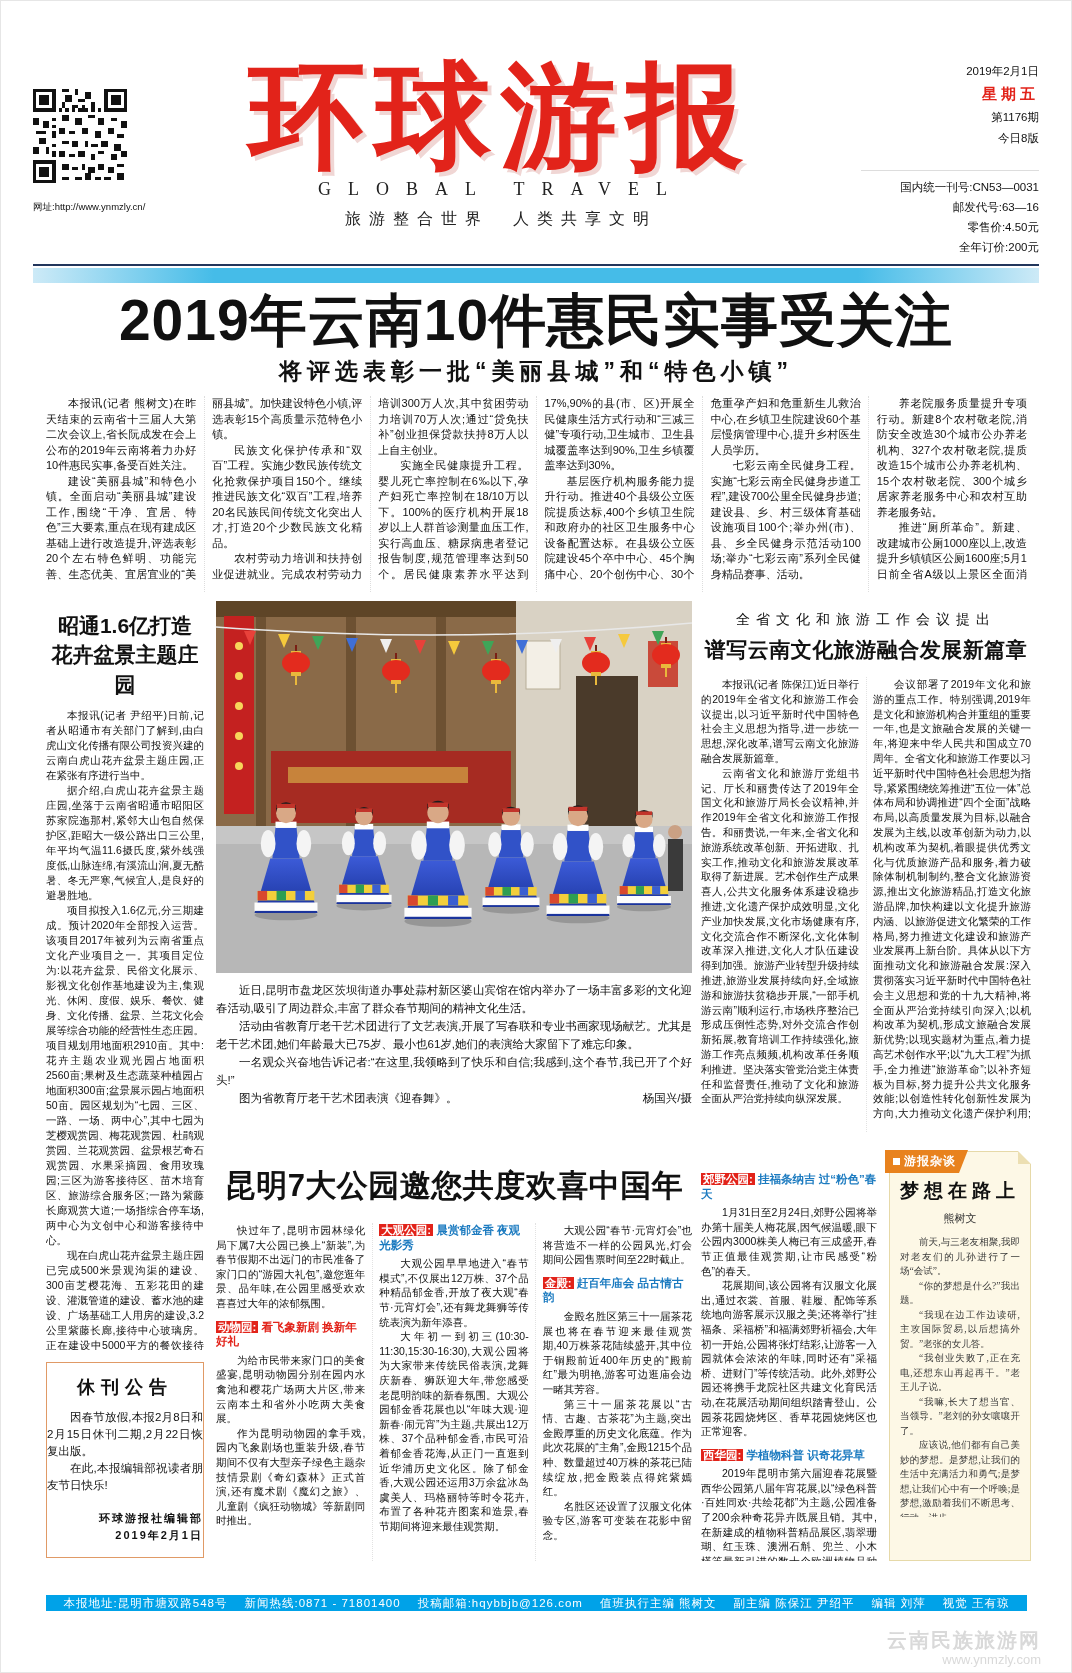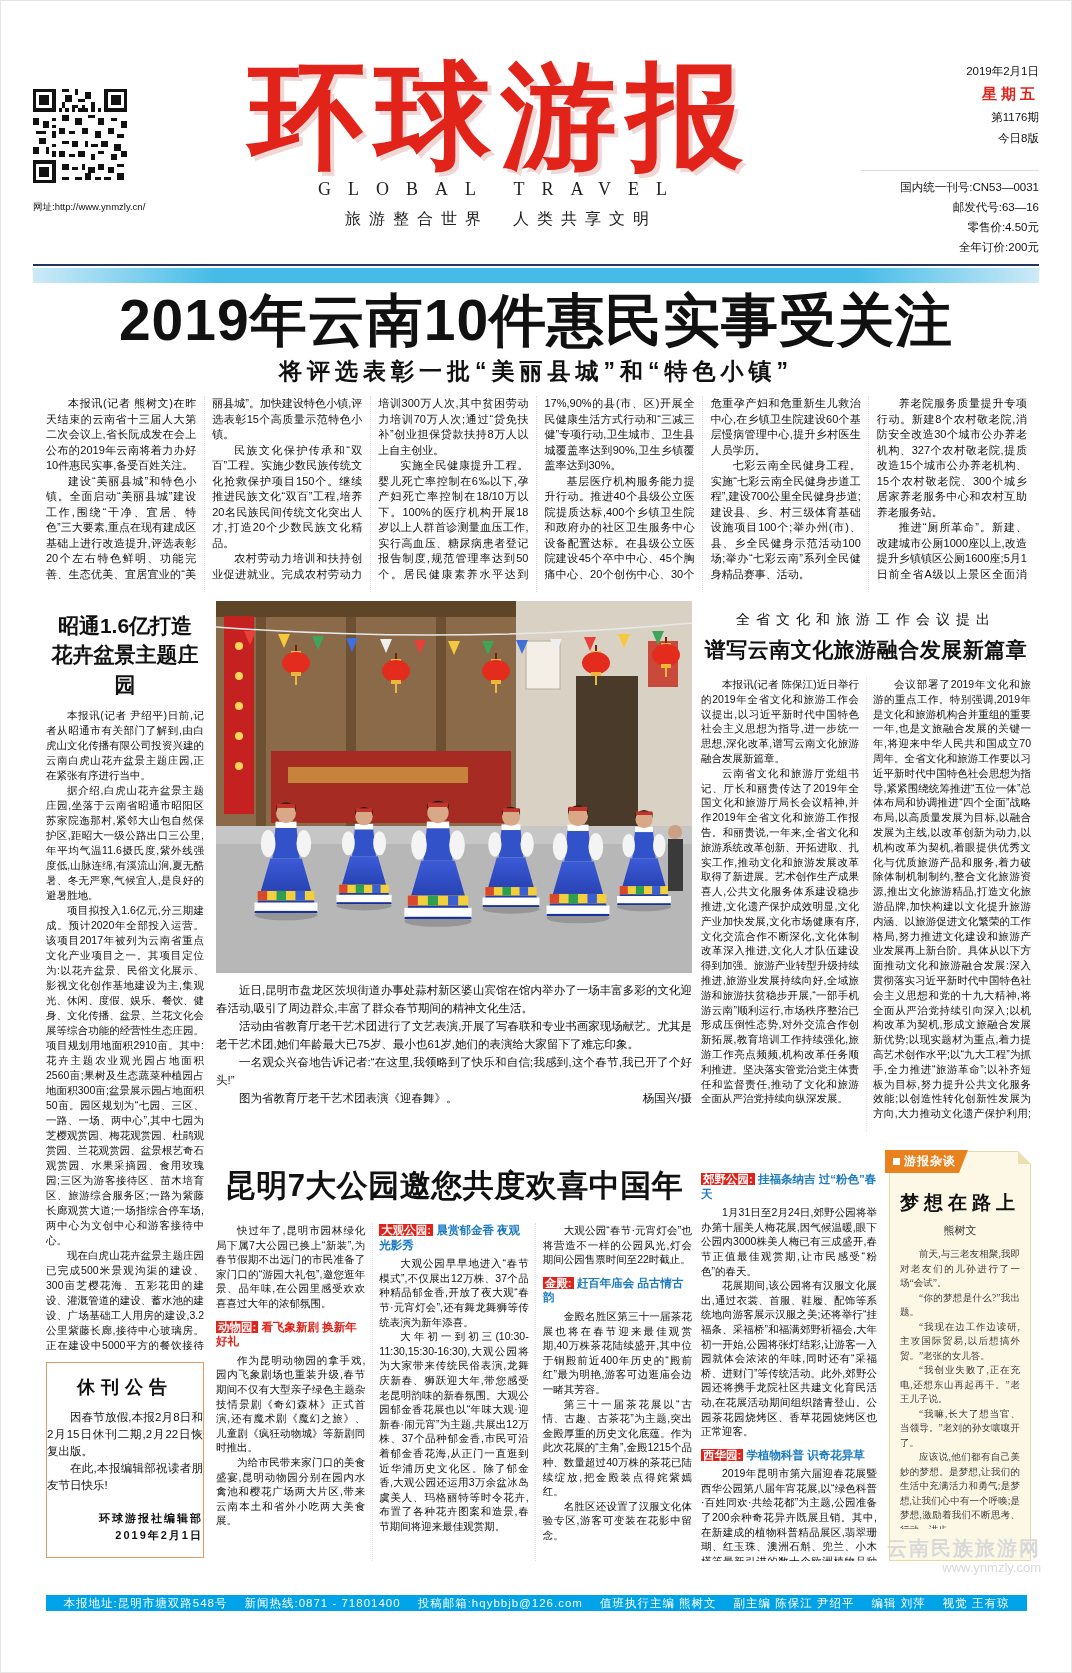--- a/index.html
+++ b/index.html
@@ -81,30 +81,30 @@
 
   
   #essay{position:absolute;left:888px;top:1150px;width:142px;height:410px;background:#fdf8e6;
          border:1px solid #e6d9a8;padding:26px 10px 8px;}
   #essay::after{content:"";position:absolute;top:-1px;right:-1px;width:0;height:0;
                 border-top:13px solid #fff;border-left:13px solid #ecdfb2;}
   .essay-tab{position:absolute;top:-2px;left:-5px;background:#e8821e;color:#fff;font-size:12px;
              font-weight:bold;padding:3px 12px 3px 8px;letter-spacing:1px;
              clip-path:polygon(0 0,100% 0,calc(100% - 9px) 100%,0 100%);}
   .sq{display:inline-block;width:7px;height:7px;background:#fff;margin-right:4px;}
-  .essay-title{text-align:center;font-size:19px;font-weight:bold;letter-spacing:5px;margin-top:12px;}
+  .essay-title{text-align:center;font-size:19px;font-weight:bold;letter-spacing:5px;margin-top:0;}
   .essay-author{text-align:center;font-size:11px;margin:7px 0 9px;color:#333;}
   .essay-body{font-family:"Liberation Serif",serif;font-size:9.5px;line-height:14.5px;
               color:#3a3a3a;height:282px;overflow:hidden;}
 
   
   #footer{position:absolute;left:45px;right:44px;top:1594px;height:16px;background:var(--footer);
           color:#fff;display:flex;align-items:center;justify-content:center;gap:17px;
           font-size:11.5px;letter-spacing:1px;white-space:nowrap;overflow:hidden;}
-  #wm{position:absolute;right:30px;top:1535px;text-align:right;color:#d9d9d9;line-height:1.2;}
+  #wm{position:absolute;right:30px;top:1627px;text-align:right;color:#d9d9d9;line-height:1.2;}
   .wm1{font-size:20px;font-weight:bold;letter-spacing:2px;}
   .wm2{font-size:13px;}
 </style>
 </head>
 <body>
 
 <div class="page">
 
   <div id="hdr">
     <div class="qrwrap">
@@ -373,23 +373,23 @@
   <div id="parks-hl">昆明7大公园邀您共度欢喜中国年</div>
 
   <div id="parks-body">
     <p class="para">快过年了,昆明市园林绿化局下属7大公园已换上“新装”,为春节假期不出远门的市民准备了家门口的“游园大礼包”,邀您逛年景、品年味,在公园里感受欢欢喜喜过大年的浓郁氛围。</p>
 
     <div class="park-head">
       <span class="park-label">动物园</span>
       <span class="sub-red">看飞象新剧 换新年好礼</span>
     </div>
     <div>
+      <p class="para">为给市民带来家门口的美食盛宴,昆明动物园分别在园内水禽池和樱花广场两大片区,带来云南本土和省外小吃两大美食展。</p>
+
       <p class="para">作为昆明动物园的拿手戏,园内飞象剧场也重装升级,春节期间不仅有大型亲子绿色主题杂技情景剧《奇幻森林》正式首演,还有魔术剧《魔幻之旅》、儿童剧《疯狂动物城》等新剧同时推出。</p>
-
-      <p class="para">为给市民带来家门口的美食盛宴,昆明动物园分别在园内水禽池和樱花广场两大片区,带来云南本土和省外小吃两大美食展。</p>
     </div>
 
     <div class="park-head">
       <span class="park-label">大观公园</span>
       <span class="sub-blue">晨赏郁金香 夜观光影秀</span>
     </div>
     <div>
       <p class="para">大观公园早早地进入“春节模式”,不仅展出12万株、37个品种精品郁金香,开放了夜大观“春节·元宵灯会”,还有舞龙舞狮等传统表演为新年添喜。</p>
 
       <p class="para">大年初一到初三(10:30-11:30,15:30-16:30),大观公园将为大家带来传统民俗表演,龙舞庆新春、狮跃迎大年,带您感受老昆明韵味的新春氛围。大观公园郁金香花展也以“年味大观·迎新春·闹元宵”为主题,共展出12万株、37个品种郁金香,市民可沿着郁金香花海,从正门一直逛到近华浦历史文化区。除了郁金香,大观公园还运用3万余盆冰岛虞美人、玛格丽特等时令花卉,布置了各种花卉图案和造景,春节期间将迎来最佳观赏期。</p>

